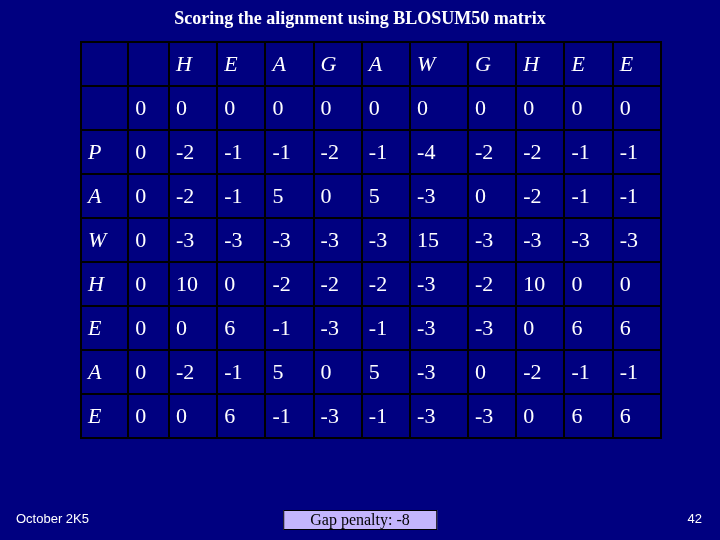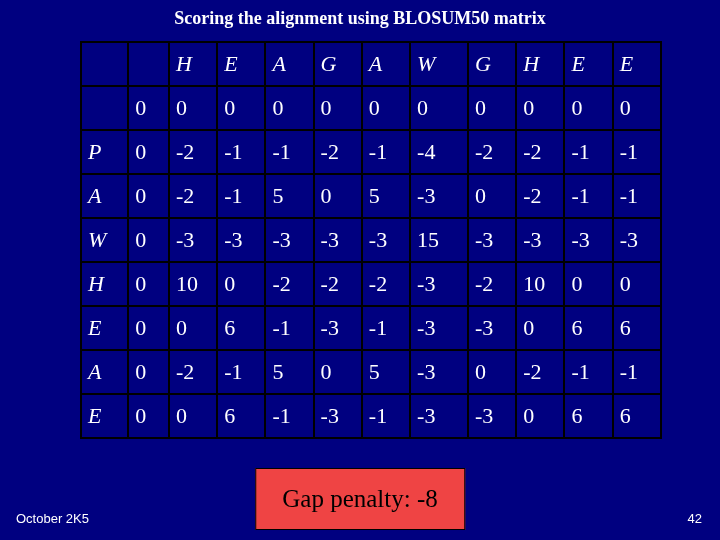--- a/index.html
+++ b/index.html
@@ -61,25 +61,25 @@
     bottom: 4px;
     font-size: 13px;
     font-family: Arial, sans-serif;
     color: #fff;
   }
   .footer-badge {
     position: absolute;
     left: 50%;
     transform: translateX(-50%);
     bottom: 0;
-    background: #ef4444;
+    background: #c4b5fd;
     color: #000;
-    font-size: 25px;
+    font-size: 16px;
     font-family: "Times New Roman", Times, serif;
-    padding: 16px 26px;
+    padding: 0 26px;
     border: 1px solid #000;
   }
   .footer-pagenum {
     position: absolute;
     right: 18px;
     bottom: 4px;
     font-size: 13px;
     font-family: Liberation Sans, sans-serif;
     color: #fff;
   }

